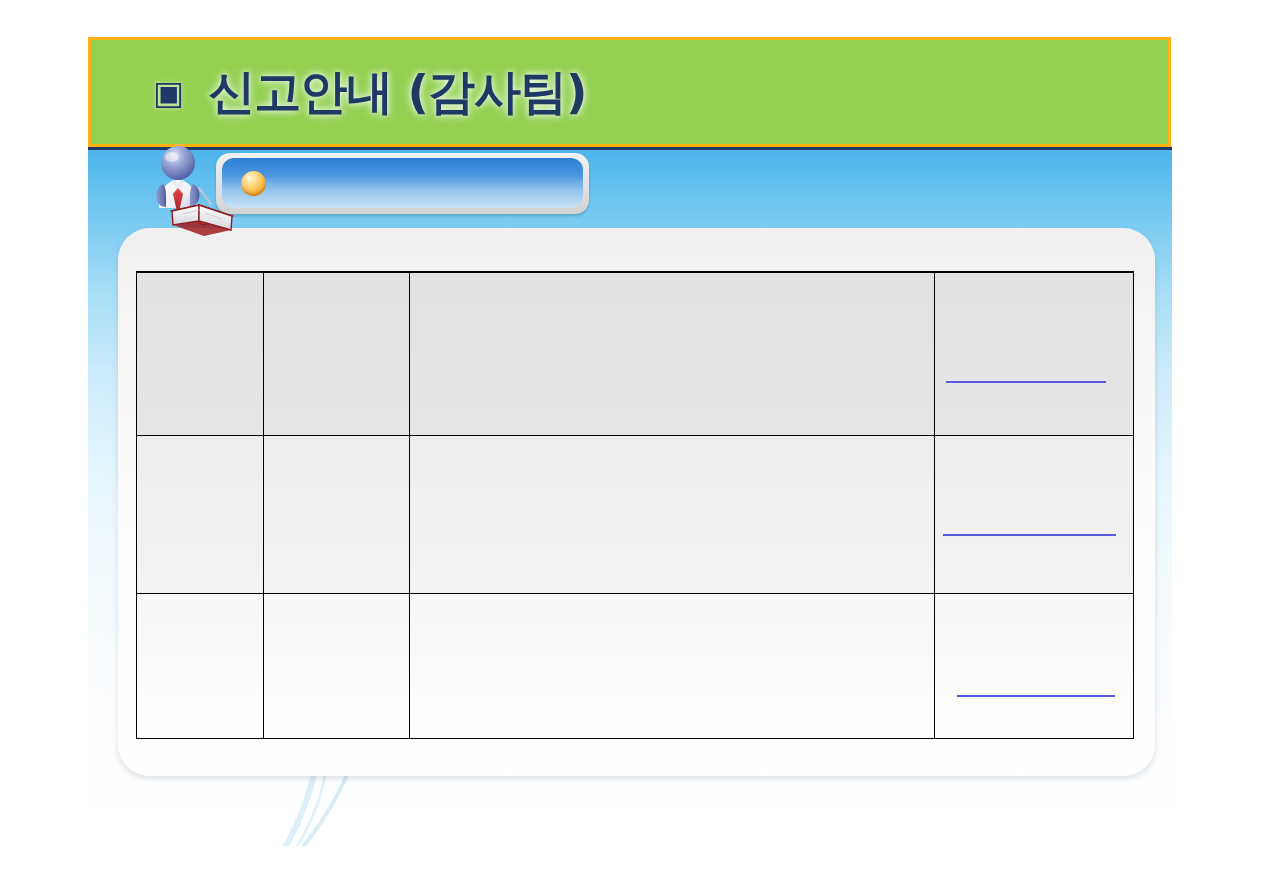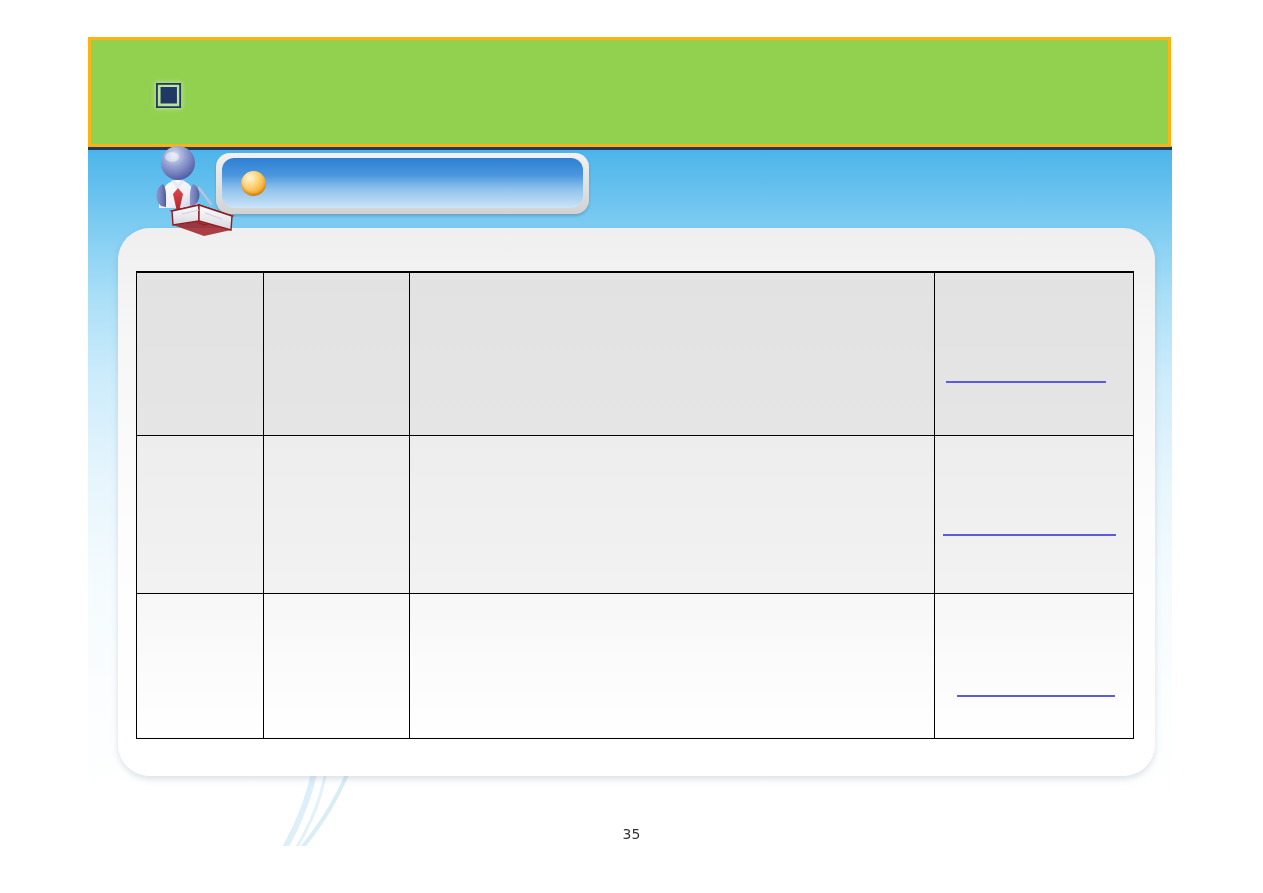--- a/index.html
+++ b/index.html
@@ -220,20 +220,21 @@
     <div class="swirl s2"></div>
     <div class="swirl s3"></div>
     <div class="swirl s4"></div>
     <div class="swirl s5"></div>
     <div class="swirl s6"></div>
   </div>
 
   <div id="title-banner">
     <div id="title-row">
       <span id="title-bullet">▣</span>
+      <span id="title-text">신고안내 (감사팀)</span>
     </div>
   </div>
   <div id="banner-underline"></div>
 
   <div id="subtitle-bar-outer">
     <div id="subtitle-bar-inner">
       <div id="subtitle-dot"></div>
       <div id="subtitle-text"></div>
     </div>
   </div>
@@ -358,15 +359,14 @@
           <a href="#" class="hyperlink lk-pos-3"></a>
         </td>
       </tr>
     </tbody>
   </table>
 
   <div class="page-white-top"></div>
   <div class="page-white-left"></div>
   <div class="page-white-right"></div>
 
-  <div id="page-number">35</div>
 
 </div>
 
 </body></html>

